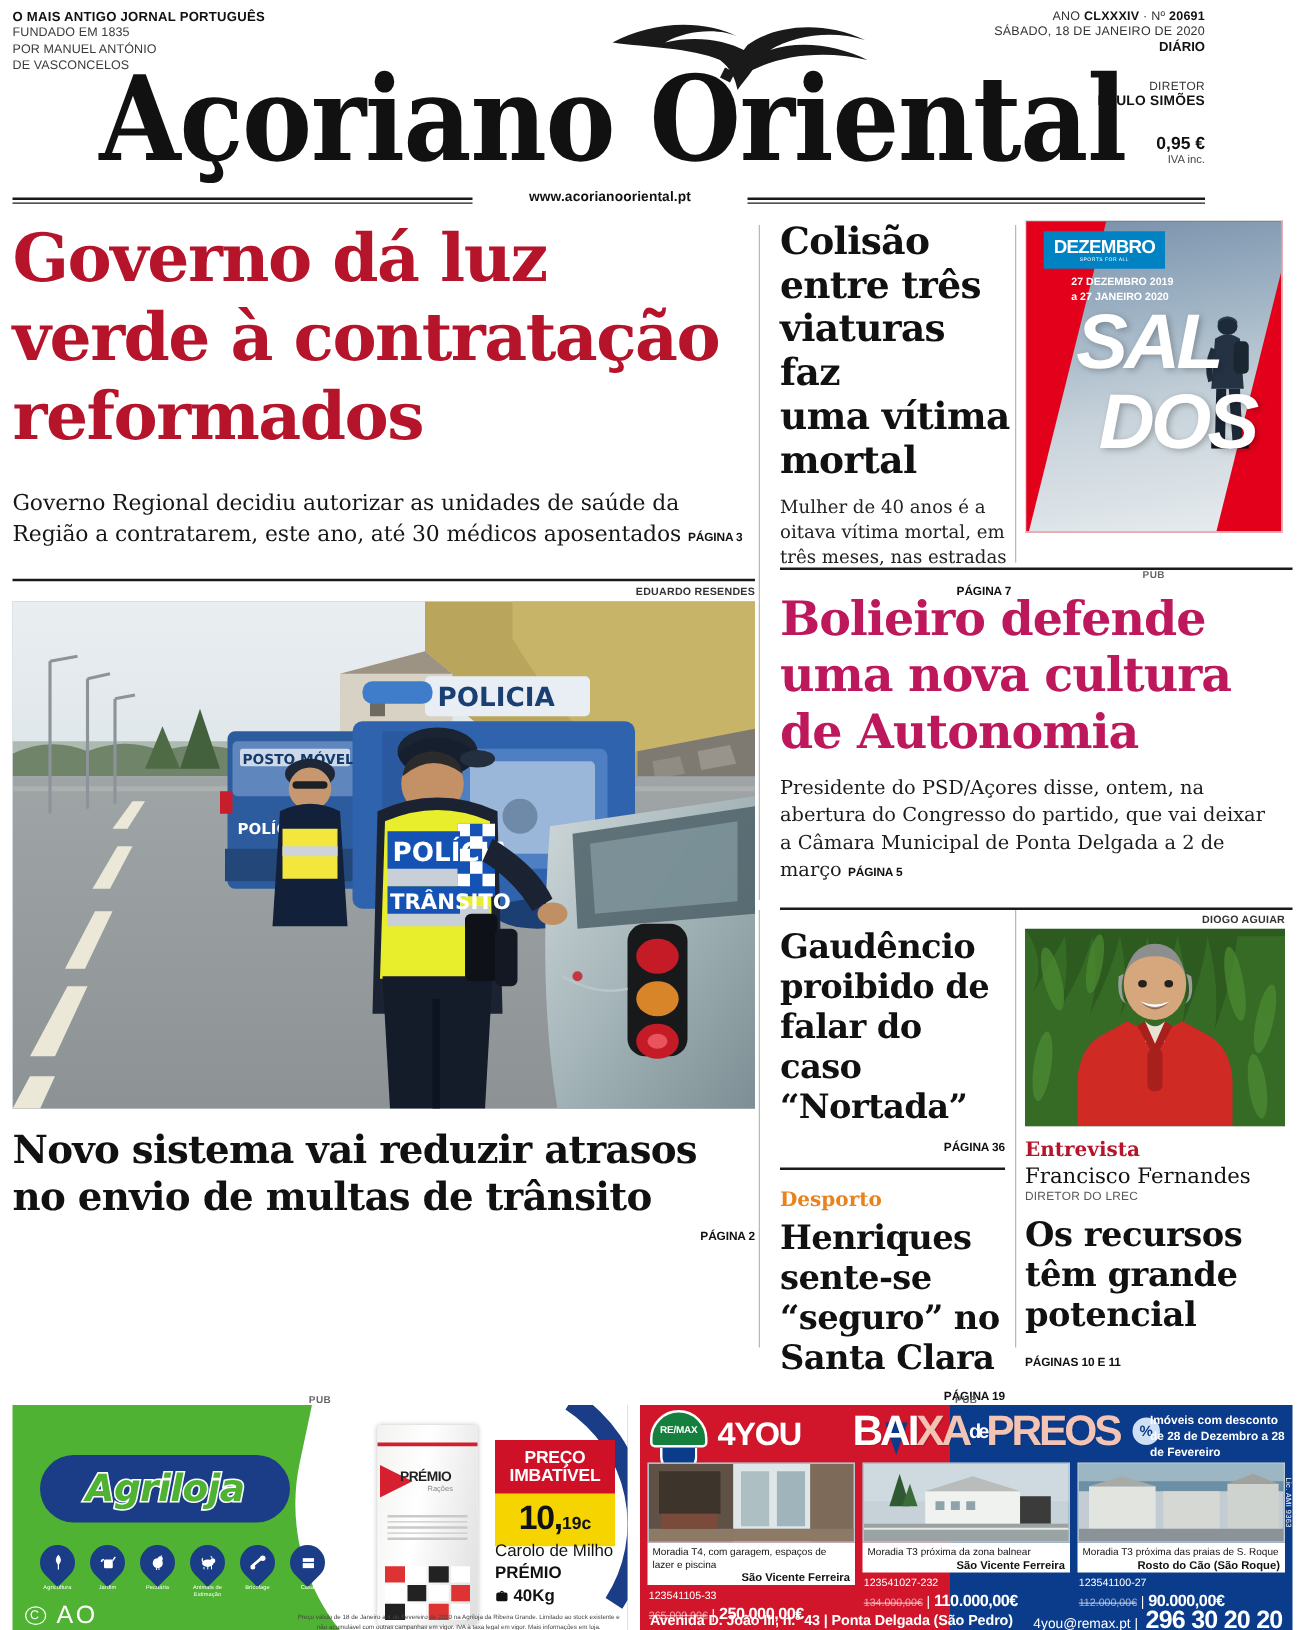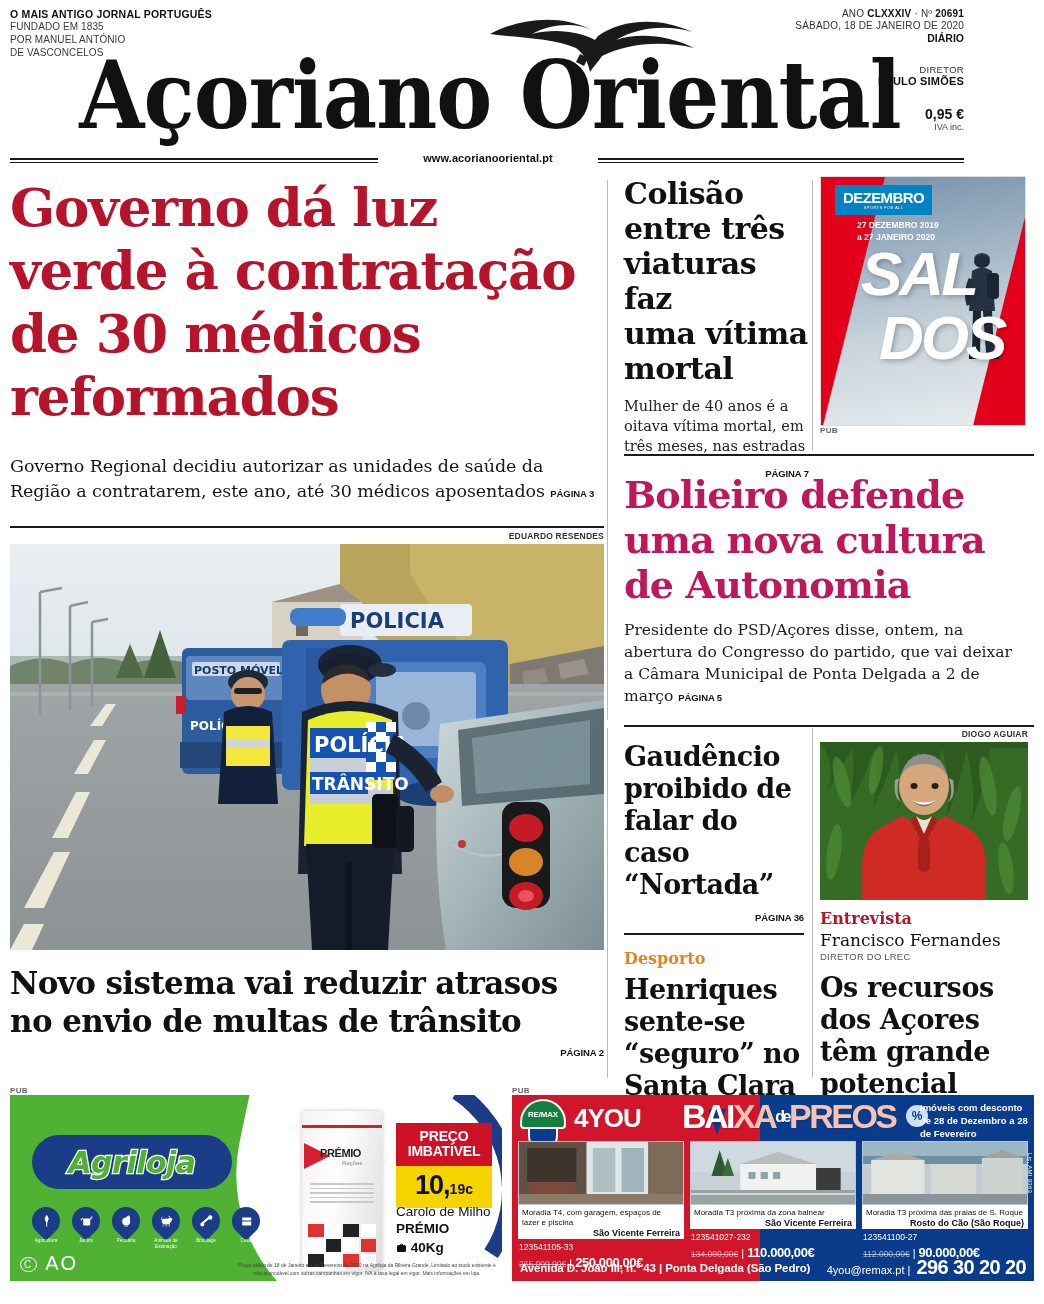--- a/index.html
+++ b/index.html
@@ -105,21 +105,21 @@
   .teal-sub { font-family:"DejaVu Serif", serif; font-size: 15.5px; line-height: 22px; color:#1c1c1c; margin-top: 12px;}
   .kicker { font-family:"DejaVu Serif", serif; font-weight:700; font-size:16px; color:#E8821E; }
   .entrevista-label { font-family:"DejaVu Serif", serif; font-weight:700; font-size:16px; color:#B5142A;}
   .person-name { font-family:"DejaVu Serif", serif; font-size:17px; color:#111; margin-top:2px;}
   .person-role { font-size:9.5px; color:#555; letter-spacing:.2px; margin-top:1px;}
   .rh-interview {
     font-family:"DejaVu Serif", serif; font-weight:700;
     font-size: 27px; line-height: 32px; color:#111; letter-spacing:-.4px; margin-top:10px;
   }
 
-  .pub-tag { font-size:8px; font-weight:700; color:#666; text-align:left; letter-spacing:.3px;}
+  .pub-tag { font-size:8px; font-weight:700; color:#666; text-align:center; letter-spacing:.3px;margin-top:29px;}
 
   
   .ads { position:absolute; left:10px; top:1086px; width:1024px; height: 210px;}
   .ad-left { position:absolute; left:0; top:0; width:492px; }
   .ad-right { position:absolute; left:502px; top:0; width:522px; }
   .ad-box { position:relative; overflow:hidden; }
 
   
   .agri { height:186px; background:#4FB232; position:relative; overflow:hidden;}
   .agri .whitewedge {
@@ -274,21 +274,20 @@
     <div class="vrule" style="left:597px; top:4px; height:540px;"></div>
     <div class="vrule" style="left:597px; top:552px; height:350px;"></div>
     <div class="vrule" style="left:802px; top:552px; height:350px;"></div>
     <div class="vrule" style="left:802px; top:4px; height:270px;"></div>
 
     <div class="col-left">
 
       <h1 class="lead-head">
         <div>Governo dá luz</div>
         <div>verde à contratação</div>
-        <div>de 30 médicos</div>
         <div>reformados</div>
       </h1>
 
       <p class="lead-sub">
         <span>Governo Regional decidiu autorizar as unidades de saúde da Região a contratarem, este ano, até 30 médicos aposentados</span>
         <span class="pg">PÁGINA 3</span>
       </p>
 
       <div class="hr-blk" style="margin-top:20px;"></div>
       <div class="credit">EDUARDO RESENDES</div>
@@ -565,21 +564,20 @@
               <path d="M96 74 q8 8 16 0 l0 16 q-8 6 -16 0 Z" fill="#e8e2d4"></path>
               <path d="M96 74 l8 18 l8 -18 l6 4 l-14 26 l-14 -26 Z" fill="#a8201c"></path>
               <rect x="98" y="96" width="12" height="34" rx="5" fill="#a8201c"></rect>
             </svg>
           </div>
           <div class="entrevista-label" style="margin-top:9px;">Entrevista</div>
           <div class="person-name">Francisco Fernandes</div>
           <div class="person-role">DIRETOR DO LREC</div>
           <h3 class="rh-interview">
             <div>Os recursos</div>
-            <div>dos Açores</div>
             <div>têm grande</div>
             <div>
               <span>potencial</span>
               <span class="pg">PÁGINAS 10 E 11</span>
             </div>
           </h3>
         </div>
       </div>
     </div>
   </div>

